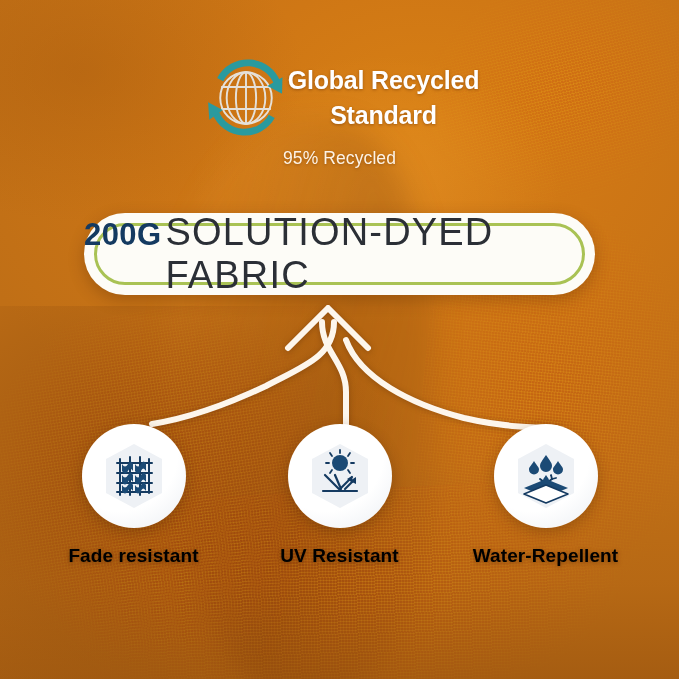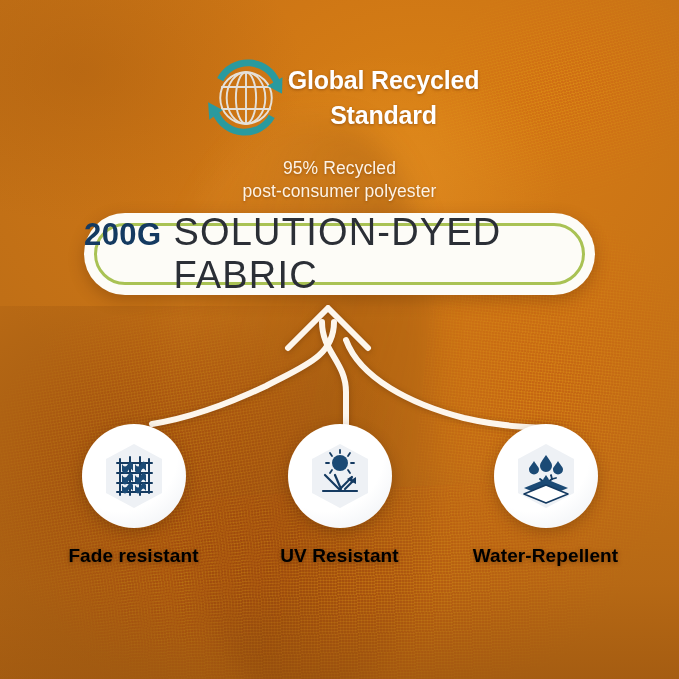--- a/index.html
+++ b/index.html
@@ -146,21 +146,21 @@
     line-height: 1.0;
     color: #ffffff;
     font-weight: bold;
     letter-spacing: -0.2px;
     text-shadow: 0 1px 3px rgba(90,40,5,0.45);
   }
   .grs-title .l1 { font-size: 25px; }
   .grs-title .l2 { font-size: 25px; margin-top: 10px; }
 
   .grs-sub {
-    margin-top: 13px;
+    margin-top: 3px;
     text-align: center;
     color: #fdf3e6;
     font-size: 17.5px;
     line-height: 1.32;
     letter-spacing: 0.1px;
     text-shadow: 0 1px 3px rgba(90,40,5,0.40);
   }
 
   
   .pill {
@@ -183,21 +183,21 @@
     right: 10px;
     bottom: 10px;
     border: 3px solid #a9c254;
     border-radius: 32px;
     pointer-events: none;
   }
   .pill-text {
     position: relative;
     display: flex;
     align-items: baseline;
-    gap: 12px;
+    gap: 4px;
     z-index: 2;
   }
   .pill-weight {
     font-size: 31px;
     font-weight: bold;
     color: #143a61;
     letter-spacing: 0.4px;
   }
   .pill-label {
     font-size: 38px;
@@ -289,21 +289,20 @@
       </svg>
 
       <div class="grs-title">
         <span class="l1">Global Recycled</span>
         <span class="l2">Standard</span>
       </div>
     </div>
 
     <div class="grs-sub">
       <div>95% Recycled</div>
-      <div>post-consumer polyester</div>
     </div>
   </div>
 
   <div class="pill">
     <div class="pill-inner"></div>
     <div class="pill-text">
       <span class="pill-weight">200G</span>
       <span class="pill-label">SOLUTION-DYED FABRIC</span>
     </div>
   </div>

